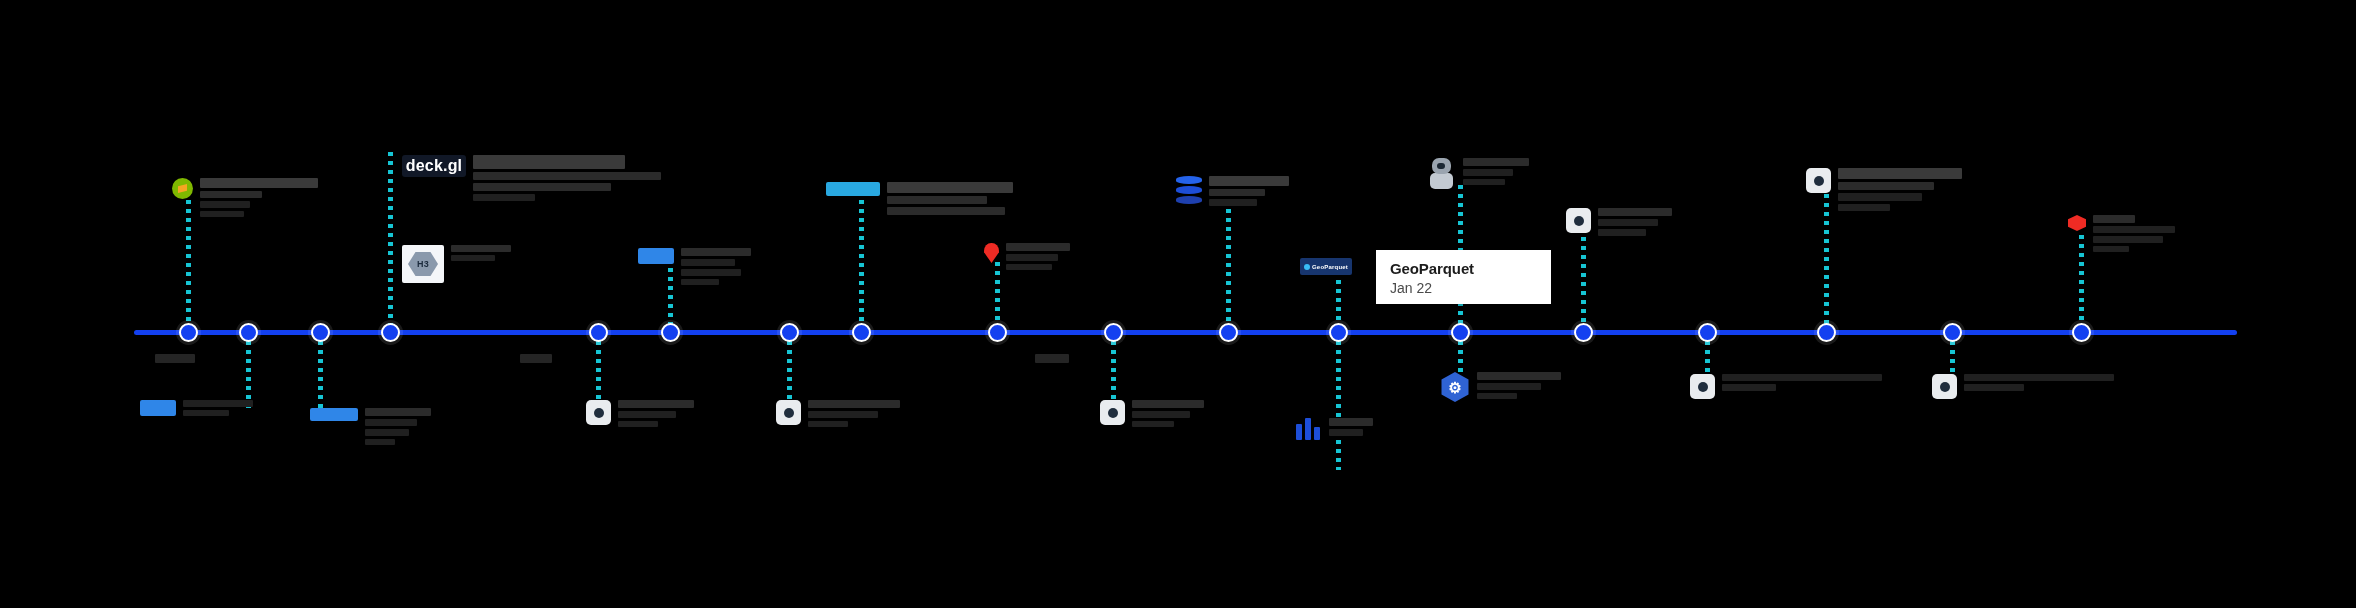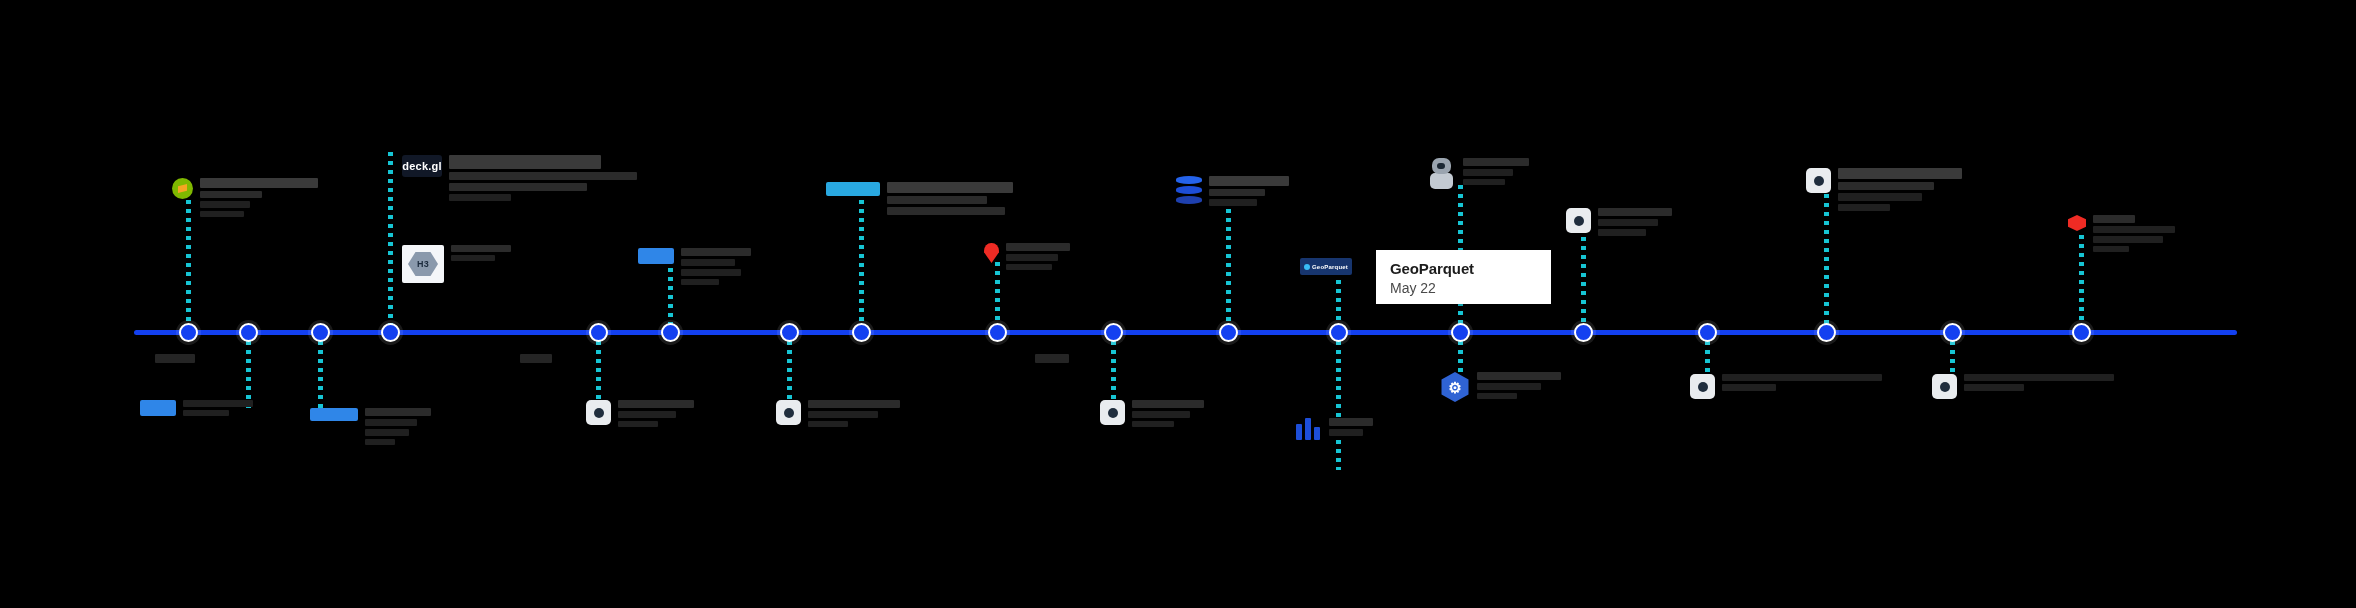--- a/index.html
+++ b/index.html
@@ -97,23 +97,23 @@
     justify-content: center;
     flex: 0 0 auto;
     border-radius: 2px;
     font-size: 9px;
     font-weight: bold;
     letter-spacing: 0.2px;
     color: #ffffff;
     overflow: hidden;
   }
   .chip.deckgl {
-    width: 40px; height: 22px;
+    width: 64px; height: 22px;
     background: #111827;
-    font-size: 11px;
+    font-size: 16px;
     border-radius: 3px;
   }
   .chip.h3 {
     width: 42px; height: 38px;
     background: #f4f6f9;
   }
   .hexagon {
     width: 30px; height: 26px;
     background: #8a99ac;
     clip-path: polygon(25% 4%, 75% 4%, 100% 50%, 75% 96%, 25% 96%, 0% 50%);
@@ -589,16 +589,16 @@
       <div class="axis-node" style="left: 1460px; top: 332px;"></div>
       <div class="axis-node" style="left: 1583px; top: 332px;"></div>
       <div class="axis-node" style="left: 1707px; top: 332px;"></div>
       <div class="axis-node" style="left: 1826px; top: 332px;"></div>
       <div class="axis-node" style="left: 1952px; top: 332px;"></div>
       <div class="axis-node" style="left: 2081px; top: 332px;"></div>
     </div>
 
   <div class="tooltip" id="gp-tooltip" style="left: 1376px; top: 250px; width: 175px; height: 54px;">
     <div class="tt-title">GeoParquet</div>
-    <div class="tt-sub">May 22</div>
+    <div class="tt-sub">Jan 22</div>
   </div>
 
 </div>
 
 </body></html>

